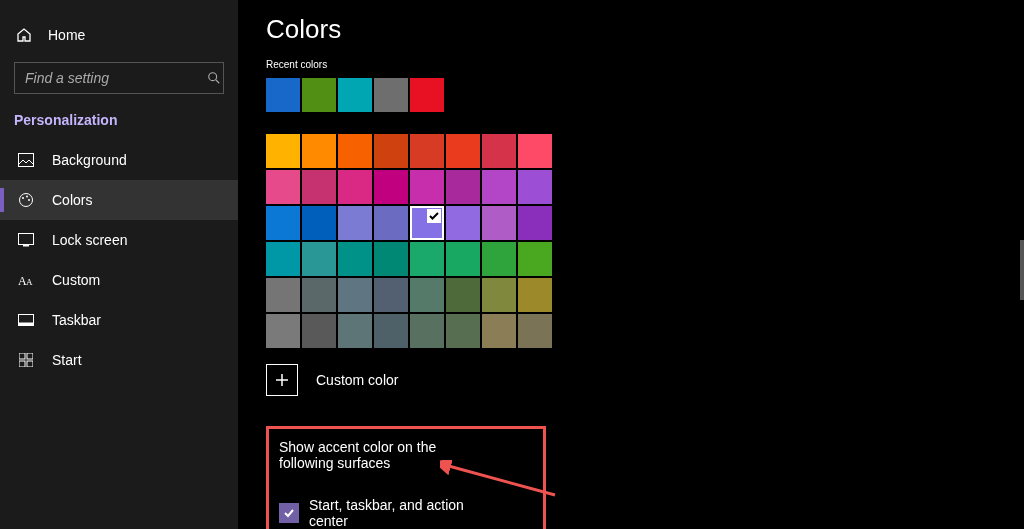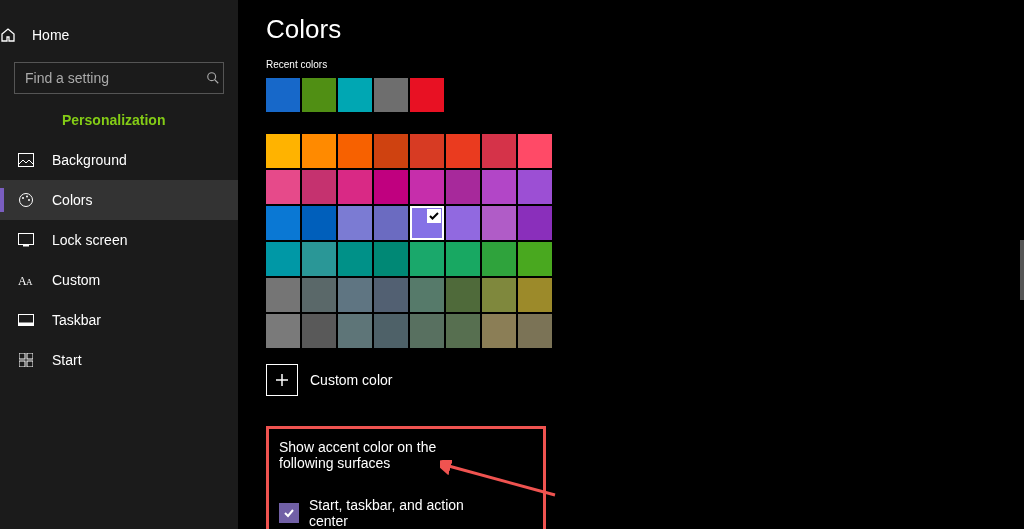--- a/index.html
+++ b/index.html
@@ -12,44 +12,43 @@
     position: relative;
   }
   .sidebar {
     position: absolute; left: 0; top: 0;
     width: 238px; height: 529px;
     background: #1b1b1b;
     padding-top: 18px;
   }
   .home-row {
     display: flex; align-items: center;
-    height: 34px; 
+    height: 34px; padding-left: 16px;
     font-size: 14px;
     cursor: pointer;
   }
   .home-row .icon { margin-right: 16px; }
   .search-box {
     margin: 10px 14px 0 14px;
     height: 32px;
     border: 1px solid #555;
     background: #1b1b1b;
     display: flex; align-items: center;
     padding: 0 8px 0 10px;
     color: #aaa;
   }
   .search-box input {
     flex: 1; background: transparent; border: 0; outline: 0;
-    color: #ccc; font-size: 14px;
+    color: #ccc; font-size: 14px; font-style: italic;
   }
   .search-box input::placeholder { color: #aaa; }
   .category-title {
     padding: 18px 0 12px 14px;
     font-size: 14px; font-weight: 600;
-    color: #84cc16;
-    margin-left: 48px;
+    color: #c4b5fd;
   }
   .nav-item {
     height: 40px; display: flex; align-items: center;
     padding-left: 16px;
     cursor: pointer;
     position: relative;
   }
   .nav-item .icon { width: 20px; margin-right: 16px; display:flex; justify-content:center; }
   .nav-item.selected {
     background: #333333;
@@ -69,21 +68,21 @@
     margin-bottom: 14px;
   }
   .section-label {
     font-size: 10px; margin-bottom: 8px;
   }
   .recent-row { display: flex; gap: 2px; margin-bottom: 22px; }
   .swatch { width: 34px; height: 34px; }
   .palette { display: grid; grid-template-columns: repeat(8, 34px); grid-auto-rows: 34px; gap: 2px; margin-bottom: 16px; width: max-content; }
   .swatch.sel { position: relative; border: 2px solid #fff; }
   .swatch.sel svg { position:absolute; top:1px; right:1px; }
-  .custom-row { display:flex; align-items:center; gap:12px; margin-bottom: 30px; }
+  .custom-row { display:flex; align-items:center; gap:18px; margin-bottom: 30px; }
   .plus-box {
     width: 32px; height: 32px; border: 1.5px solid #fff;
     display:flex; align-items:center; justify-content:center;
     font-size: 18px; line-height: 1; cursor:pointer;
   }
   .highlight-box {
     border: 3px solid #ef5350;
     padding: 10px 60px 16px 10px;
     width: 280px;
   }

